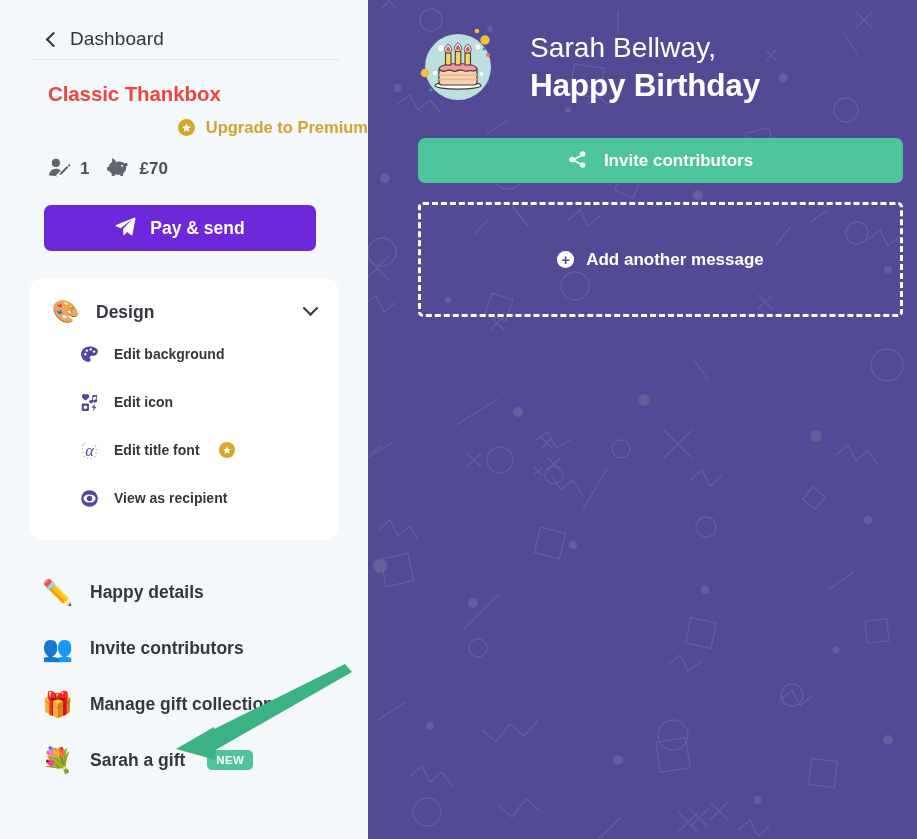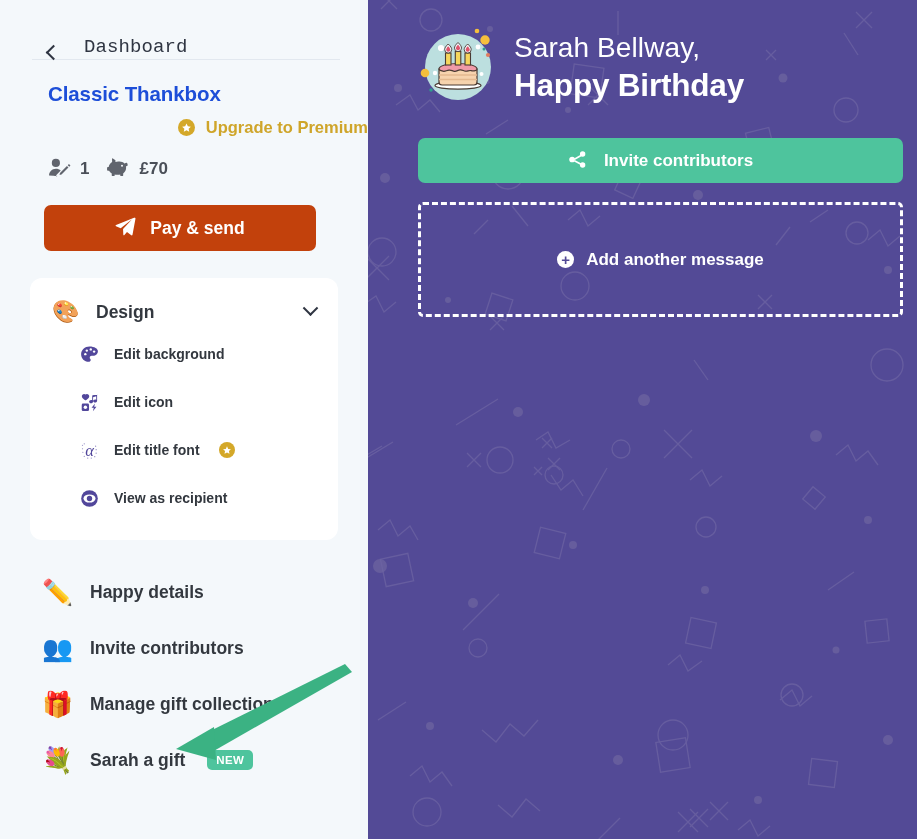--- a/index.html
+++ b/index.html
@@ -12,42 +12,41 @@
   .app { position: relative; width: 917px; height: 839px; display: flex; }
 
   
   .sidebar {
     width: 368px; height: 839px;
     background: #f4f8fb;
     position: relative;
     flex: 0 0 368px;
   }
   .back-row {
-    display: flex; align-items: flex-end; gap: 25px;
+    display: flex; align-items: center; gap: 11px;
     padding: 20px 0 0 48px;
     height: 58px;
-    font-family: Liberation Mono, monospace;
   }
   .chev-left {
     width: 11px; height: 11px;
     border-left: 2.2px solid #2f3542;
     border-bottom: 2.2px solid #2f3542;
     transform: rotate(45deg);
     display: block;
   }
   .back-label {
     font-size: 19px; color: #2f3542; letter-spacing: .1px;
   }
   .divider {
     height: 1px; background: #e2e8ef;
     margin: 1px 28px 0 32px;
   }
   .title-block { padding: 22px 0 0 48px; }
   .box-title {
-    font-size: 20.5px; font-weight: bold; color: #1d4ed8; letter-spacing: -.1px;
+    font-size: 20.5px; font-weight: bold; color: #ef4444; letter-spacing: -.1px;
   }
   .upgrade-row {
     display: flex; align-items: center; gap: 11px;
     margin-top: 12px;
     justify-content: flex-end;
   }
   .star-badge {
     width: 17px; height: 17px; border-radius: 50%;
     background: #d4a829; display: flex; align-items: center; justify-content: center;
     flex: 0 0 17px;
@@ -59,21 +58,21 @@
   .stats-row {
     display: flex; align-items: center; gap: 18px;
     margin-top: 20px;
   }
   .stat { display: flex; align-items: center; gap: 9px; }
   .stat-val { font-size: 17px; font-weight: bold; color: #4a4f58; }
 
   .pay-btn {
     margin: 24px 16px 0 44px;
     width: 272px; height: 46px;
-    background: #c2410c; border: none; border-radius: 7px;
+    background: #6d28d9; border: none; border-radius: 7px;
     display: flex; align-items: center; justify-content: center; gap: 14px;
     cursor: pointer;
   }
   .pay-btn-label { color: #fff; font-size: 17.5px; font-weight: bold; }
 
   
   .design-card {
     margin: 27px 0 0 30px;
     width: 308px;
     background: #fff; border-radius: 12px;
@@ -118,21 +117,21 @@
   }
 
   .arrow-overlay { position: absolute; left: 0; top: 0; width: 368px; height: 839px; pointer-events: none; }
 
   
   .main {
     flex: 1; position: relative; background: #534a96; overflow: hidden;
   }
   .bg-pattern { position: absolute; inset: 0; }
   .main-inner { position: relative; padding: 27px 16px 0 50px; }
-  .greet-row { display: flex; align-items: center; gap: 0; }
+  .greet-row { display: flex; align-items: center; gap: 16px; }
   .cake-wrap { width: 80px; height: 80px; flex: 0 0 80px; position: relative; }
   .greet-text { margin-left: 16px; }
   .greet-name {
     font-size: 28px; color: #fff; line-height: 1.28; letter-spacing: .1px;
   }
   .greet-occasion {
     font-size: 31.5px; color: #fff; font-weight: bold; line-height: 1.22; letter-spacing: -.2px;
   }
   .invite-btn {
     margin-top: 31px; width: 485px; height: 45px;

